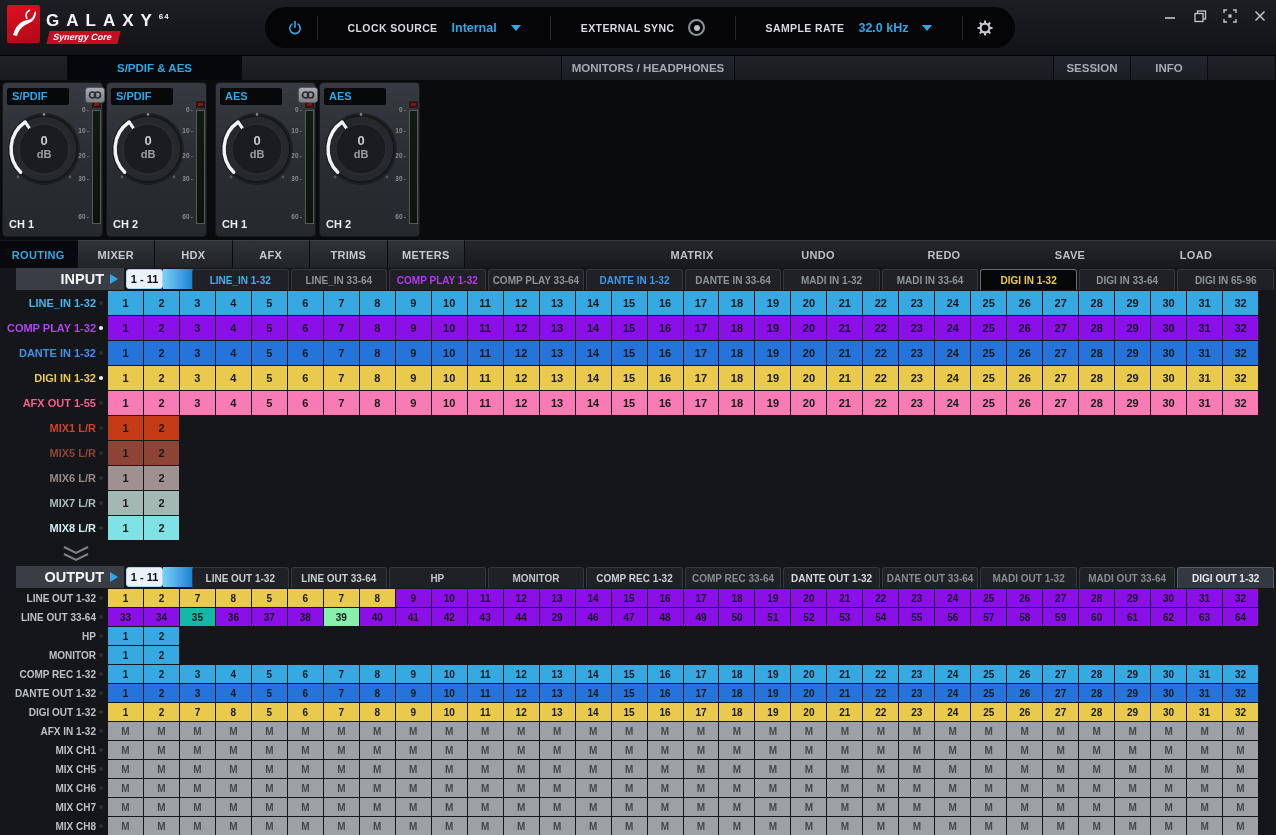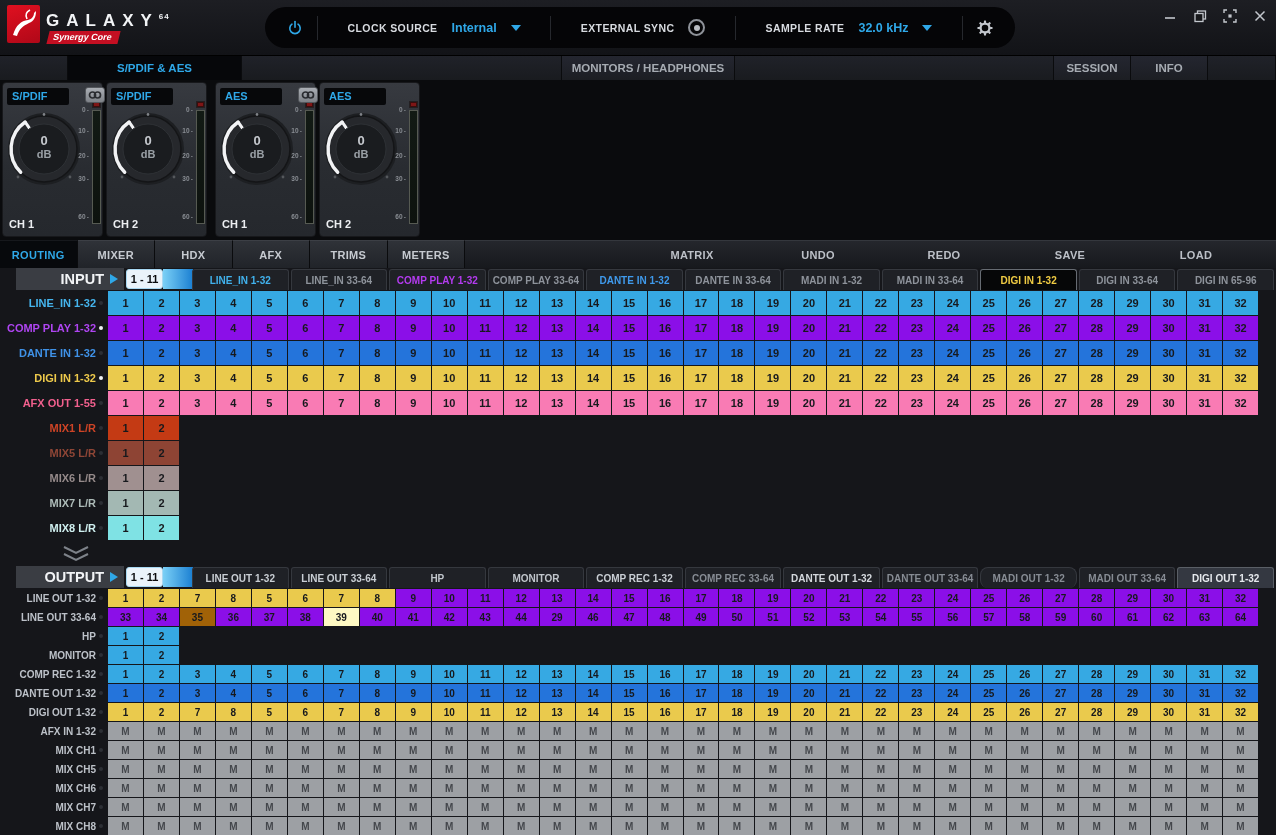--- a/index.html
+++ b/index.html
@@ -625,21 +625,21 @@
     <div class="pagegrad"></div>
     <div class="hdrs" id="output-headers">
         <div class="hdr" style="color: rgb(201, 206, 212);">LINE OUT 1-32</div>
         <div class="hdr" style="color: rgb(201, 206, 212);">LINE OUT 33-64</div>
         <div class="hdr" style="color: rgb(192, 197, 203);">HP</div>
         <div class="hdr" style="color: rgb(192, 197, 203);">MONITOR</div>
         <div class="hdr" style="color: rgb(201, 206, 212);">COMP REC 1-32</div>
         <div class="hdr" style="color: rgb(135, 140, 148);">COMP REC 33-64</div>
         <div class="hdr" style="color: rgb(212, 216, 221);">DANTE OUT 1-32</div>
         <div class="hdr" style="color: rgb(135, 140, 148);">DANTE OUT 33-64</div>
-        <div class="hdr" style="color: rgb(135, 140, 148); border-radius: 8px;">MADI OUT 1-32</div>
+        <div class="hdr" style="color: rgb(135, 140, 148);">MADI OUT 1-32</div>
         <div class="hdr" style="color: rgb(135, 140, 148);">MADI OUT 33-64</div>
         <div class="hdr" style="color: rgb(230, 233, 237); background: rgb(52, 56, 65); border-color: rgb(90, 95, 102);">DIGI OUT 1-32</div>
       </div>
   </div>
   <div class="rows" id="output-rows" style="top:321px">
       <div class="mrow">
         <div class="rlabel" style="color: rgb(188, 193, 200);">LINE OUT 1-32</div>
         <span class="rdot dim"></span>
         <div class="cellgrid">
           <div class="cell" style="background: rgb(234, 202, 77);">1</div>
@@ -675,25 +675,25 @@
           <div class="cell" style="background: rgb(139, 15, 232);">31</div>
           <div class="cell" style="background: rgb(139, 15, 232);">32</div>
         </div>
       </div>
       <div class="mrow">
         <div class="rlabel" style="color: rgb(188, 193, 200);">LINE OUT 33-64</div>
         <span class="rdot dim"></span>
         <div class="cellgrid">
           <div class="cell" style="background: rgb(139, 15, 232);">33</div>
           <div class="cell" style="background: rgb(139, 15, 232);">34</div>
-          <div class="cell" style="background: #a16207;">35</div>
+          <div class="cell" style="background: #14b8a6;">35</div>
           <div class="cell" style="background: rgb(139, 15, 232);">36</div>
           <div class="cell" style="background: rgb(139, 15, 232);">37</div>
           <div class="cell" style="background: rgb(139, 15, 232);">38</div>
-          <div class="cell" style="background: #fef9c3;">39</div>
+          <div class="cell" style="background: #86efac;">39</div>
           <div class="cell" style="background: rgb(139, 15, 232);">40</div>
           <div class="cell" style="background: rgb(139, 15, 232);">41</div>
           <div class="cell" style="background: rgb(139, 15, 232);">42</div>
           <div class="cell" style="background: rgb(139, 15, 232);">43</div>
           <div class="cell" style="background: rgb(139, 15, 232);">44</div>
           <div class="cell" style="background: rgb(139, 15, 232);">29</div>
           <div class="cell" style="background: rgb(139, 15, 232);">46</div>
           <div class="cell" style="background: rgb(139, 15, 232);">47</div>
           <div class="cell" style="background: rgb(139, 15, 232);">48</div>
           <div class="cell" style="background: rgb(139, 15, 232);">49</div>

